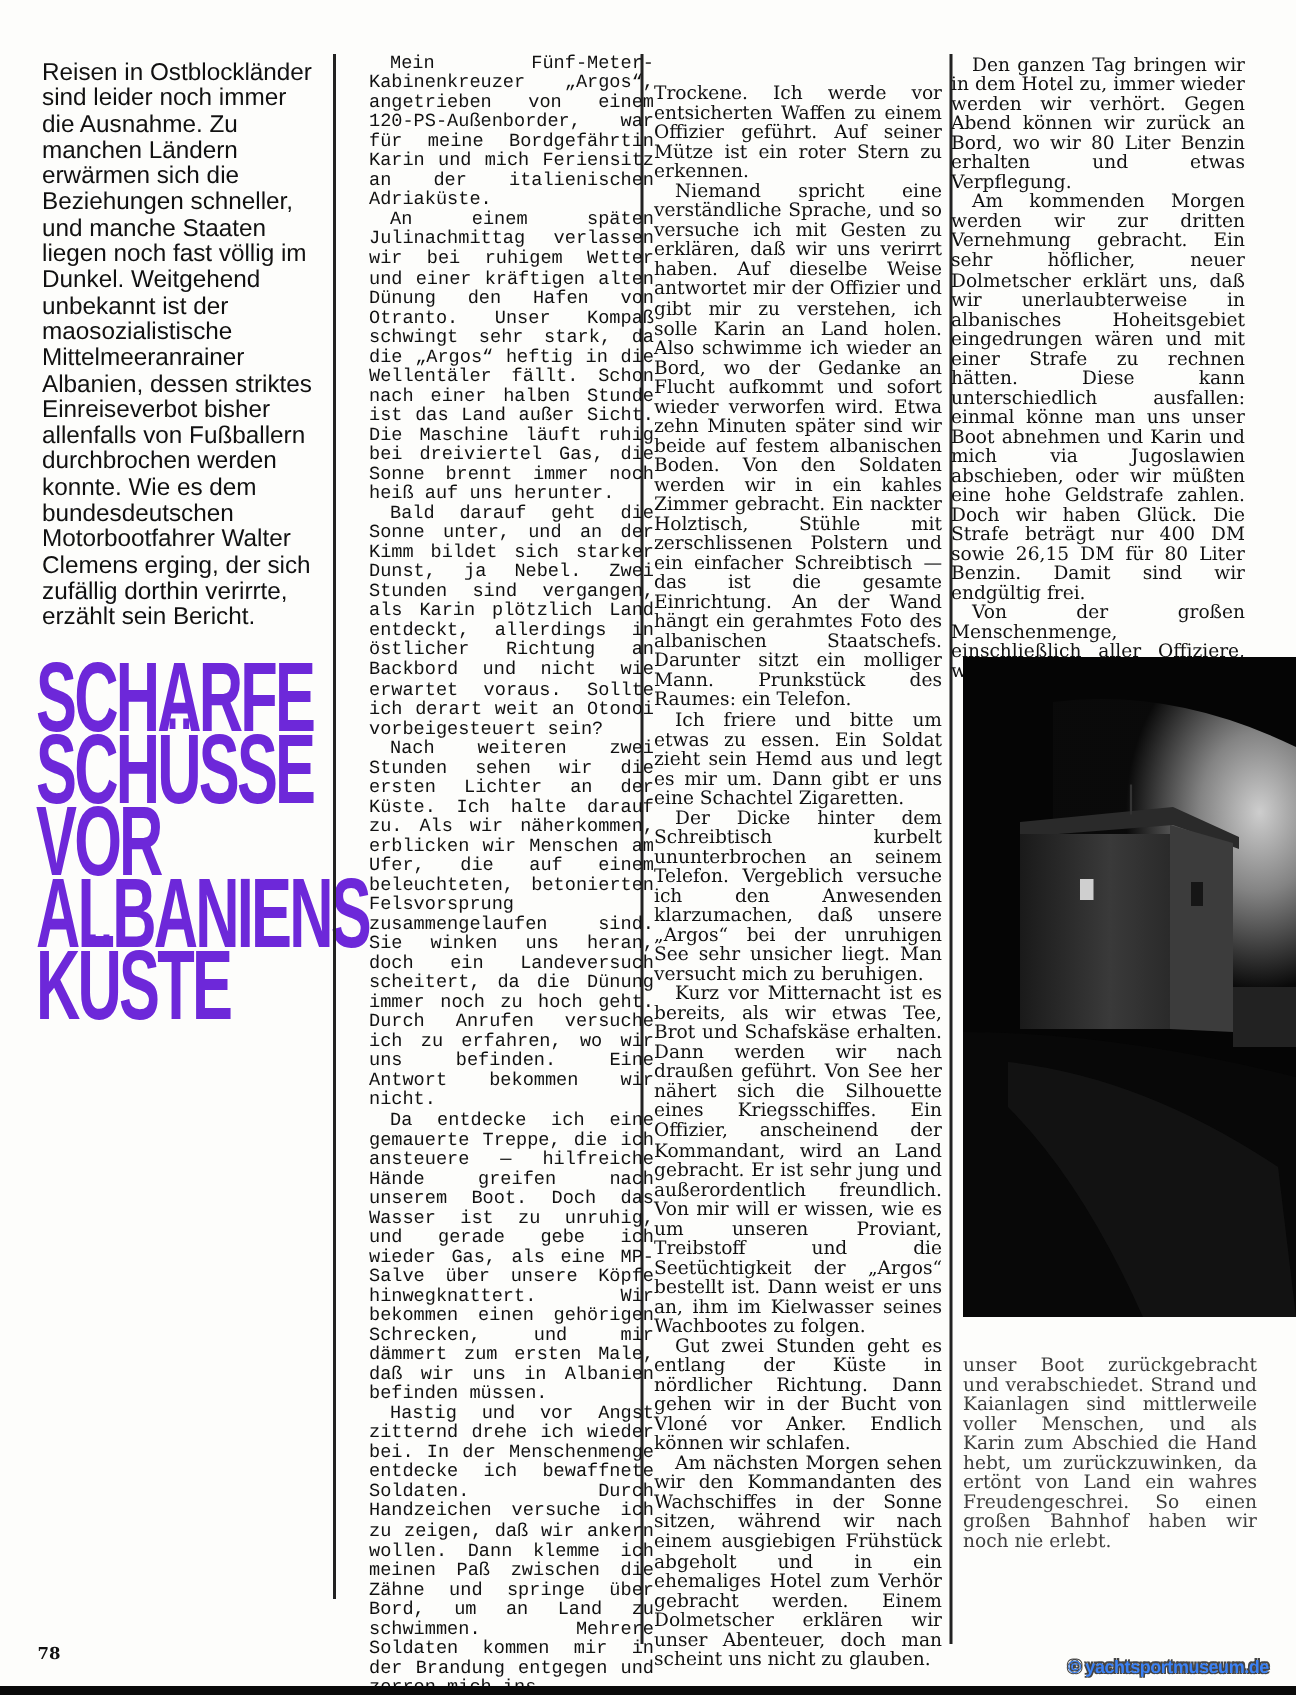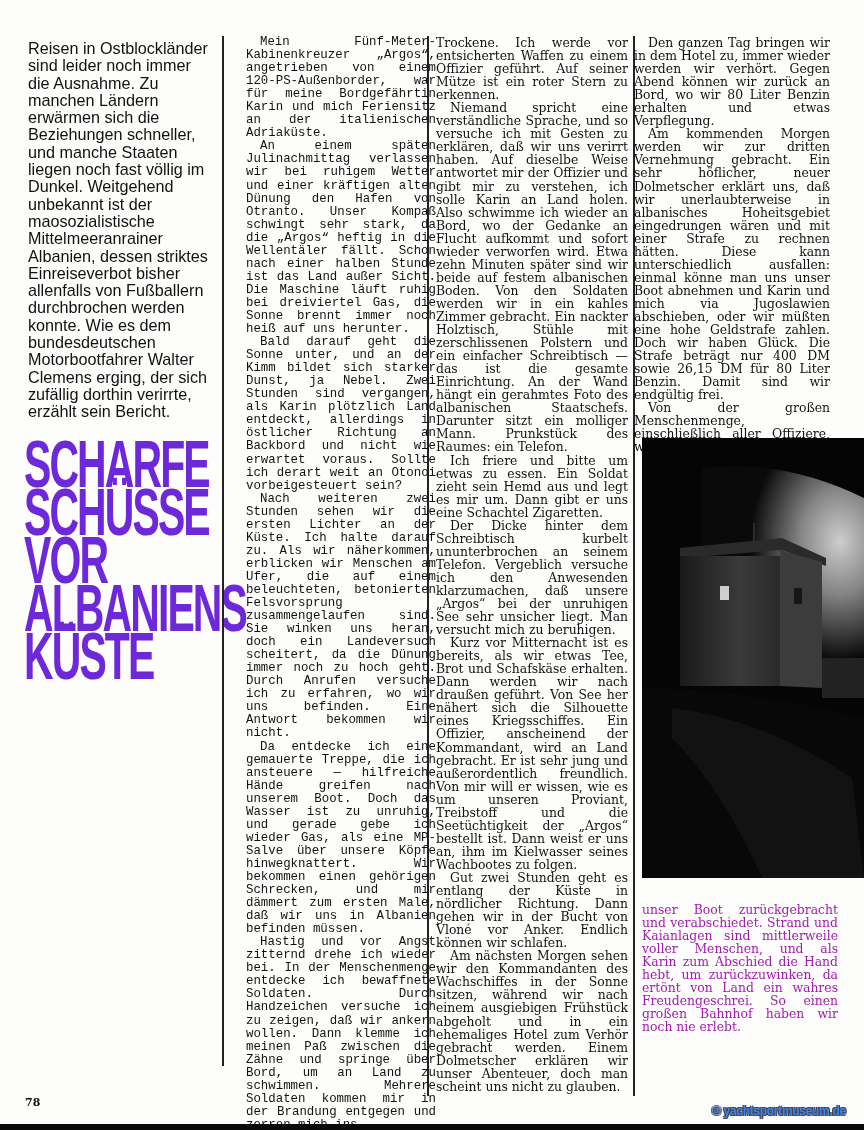--- a/index.html
+++ b/index.html
@@ -25,24 +25,24 @@
     font-stretch: condensed;
   }
   .col {
     position: absolute; top: 36px;
     font-family: "DejaVu Serif", serif; font-size: 12.4px; line-height: 13.05px;
     text-align: justify; color: #111;
   }
   .col p { margin: 0; text-indent: 14px; hyphens: manual; }
   .col p.noindent { text-indent: 0; }
   .col1 { left: 246px; width: 190px; font-family: Liberation Mono, monospace; }
-  .col2 { left: 436px; width: 192px; }
+  .col2 { left: 436px; width: 192px; margin-top: 19px; }
   .col3 { left: 634px; width: 196px; }
   .col3b { position: absolute; left: 642px; top: 903px; width: 196px;
-    font-family: "DejaVu Serif", serif; font-size: 12.4px; line-height: 13.05px; text-align: justify; color: #a21caf; }
+    font-family: "DejaVu Serif", serif; font-size: 12.4px; line-height: 13.05px; text-align: justify; color: #404040; }
   .col3b p { margin: 0; text-indent: 14px; }
   .col3b p.noindent { text-indent: 0; }
   .rule { position: absolute; width: 1.5px; background: #222; }
   .rule1 { left: 222px; top: 36px; height: 1030px; }
   .rule2 { left: 427px; top: 36px; height: 1060px; }
   .rule3 { left: 633px; top: 36px; height: 1060px; }
   .photo {
     position: absolute; left: 642px; top: 438px; width: 222px; height: 440px;
     background: #050505; overflow: hidden;
   }

